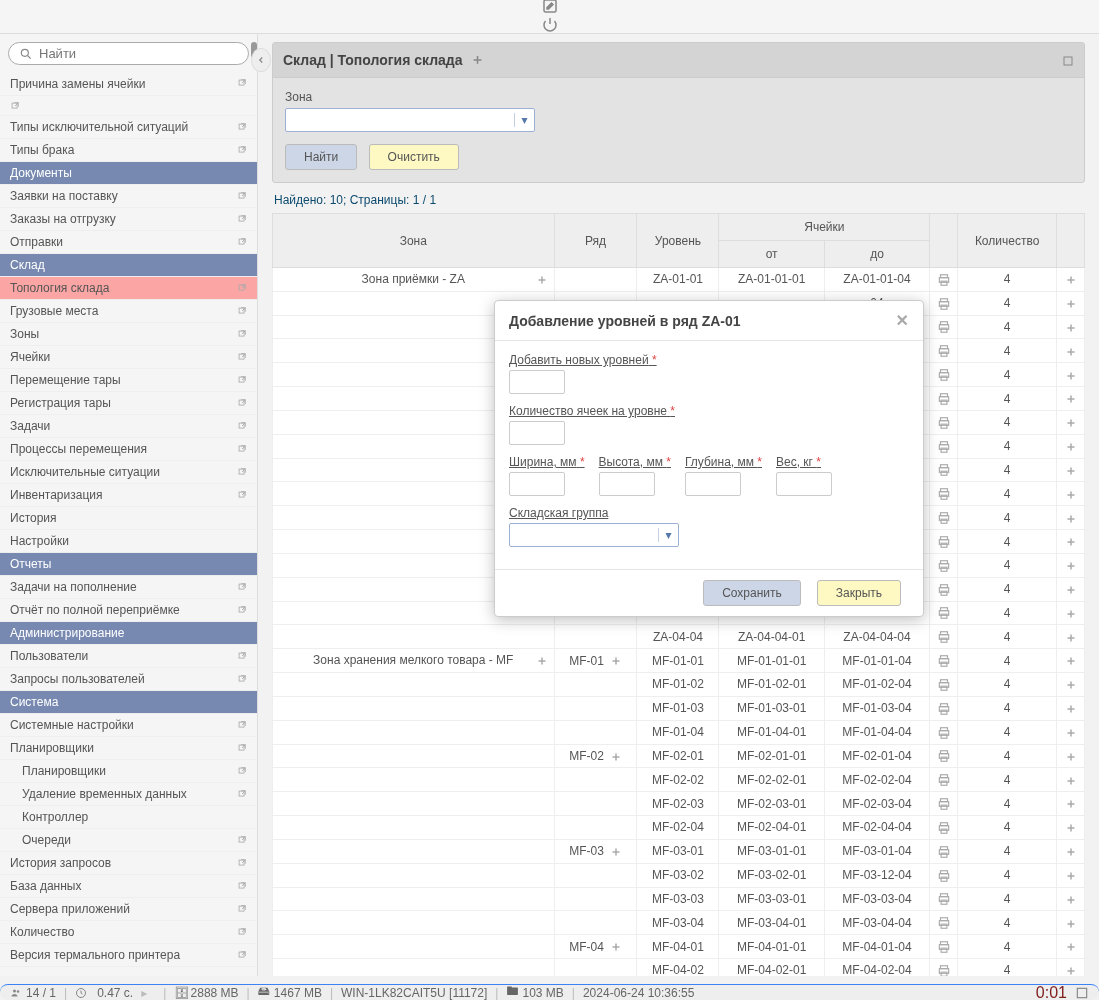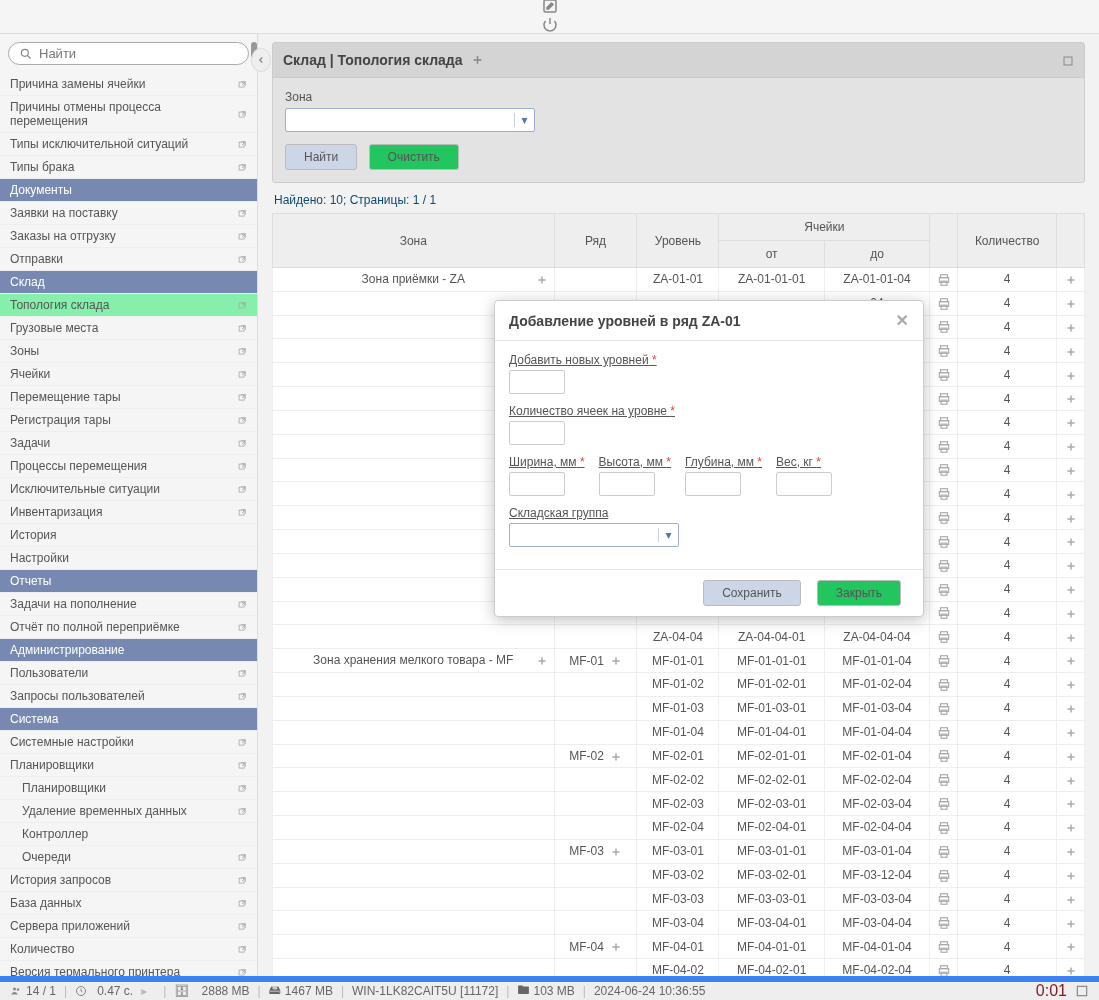--- a/index.html
+++ b/index.html
@@ -7,39 +7,39 @@
 .header{height:34px;display:flex;justify-content:flex-end;align-items:center;padding:0 10px;border-bottom:1px solid #ddd;background:#f5f5f5;flex-direction:column;}
 .header span{color:#666;margin-right:8px;}
 .header .hicon{width:22px;height:22px;margin:0 3px;display:flex;align-items:center;justify-content:center;color:#888;cursor:pointer;}
 .container{display:flex;height:calc(100vh - 58px);}
 .sidebar{width:258px;background:#f5f5f5;border-right:1px solid #ddd;display:flex;flex-direction:column;position:relative;}
 .search-wrap{padding:8px;}
 .search{display:flex;align-items:center;border:1px solid #aaa;border-radius:14px;padding:3px 10px;background:#fff;}
 .search svg{margin-right:6px;}
 .search input{border:none;outline:none;flex:1;font-size:13px;}
 .nav{flex:1;overflow-y:auto;}
-.nav-item{display:flex;align-items:center;justify-content:space-between;padding:4px 10px;cursor:pointer;color:#555;border-bottom:1px solid #eee;min-height:19px;}
+.nav-item{display:flex;align-items:flex-start;justify-content:space-between;padding:4px 10px;cursor:pointer;color:#555;border-bottom:1px solid #eee;min-height:19px;}
 .nav-item.section{background:#7789b0;color:#fff;font-weight:normal;}
-.nav-item.active{background:#86efac;}
+.nav-item.active{background:#fca5a5;}
 .nav-item.sub{padding-left:22px;}
 .ext-icon{color:#aaa;font-size:10px;}
 .collapse-btn{position:absolute;right:-14px;top:14px;width:20px;height:24px;background:#eee;border:1px solid #ddd;border-radius:50%;display:flex;align-items:center;justify-content:center;cursor:pointer;z-index:5;}
 .scroll-handle{position:absolute;right:0;top:8px;width:6px;height:16px;background:#999;border-radius:3px;}
 .main{flex:1;padding:8px 14px;overflow:auto;position:relative;}
 .panel{background:#e3e3e3;border:1px solid #ccc;border-radius:3px;margin-bottom:10px;}
 .panel-head{display:flex;align-items:center;padding:8px 10px;background:#d4d4d4;border-bottom:1px solid #ccc;}
 .panel-head span{font-weight:bold;color:#444;font-size:14px;}
 .panel-head .plus{margin-left:8px;color:#888;cursor:pointer;}
 .panel-head .max{margin-left:auto;color:#888;cursor:pointer;}
 .filter{padding:12px;}
 .filter label{display:block;margin-bottom:4px;color:#555;}
 .combo{display:flex;align-items:center;border:1px solid #9cb0d6;background:#fff;width:250px;height:24px;border-radius:2px;}
 .combo .arrow{width:20px;text-align:center;color:#5577aa;cursor:pointer;border-left:1px solid #c5d0e6;}
 .btns{padding:0 12px 12px;}
-.btn{padding:5px 18px;border:1px solid #bbb;background:#22c55e;border-radius:3px;cursor:pointer;margin-right:8px;color:#555;}
+.btn{padding:5px 18px;border:1px solid #bbb;background:#fef9c3;border-radius:3px;cursor:pointer;margin-right:8px;color:#555;}
 .btn.primary{background:#cdd6e7;}
 .results{color:#0c4a6e;margin:6px 2px;}
 .table{width:100%;border-collapse:collapse;background:#fff;}
 .table th{background:#eee;padding:6px 4px;border:1px solid #ddd;font-weight:normal;color:#555;text-align:center;}
 .table td{padding:4px;border:1px solid #eee;text-align:center;color:#555;height:22px;}
 .table .zone-cell{vertical-align:top;position:relative;}
 .table .zplus{color:#aaa;cursor:pointer;position:absolute;right:6px;top:4px;}
 .table .rplus{color:#aaa;cursor:pointer;margin-left:6px;}
 .print-icon{color:#aaa;cursor:pointer;}
 .modal-overlay{position:fixed;top:0;left:0;right:0;bottom:0;z-index:100;}
@@ -48,21 +48,21 @@
 .modal-head span{font-weight:bold;font-size:14px;color:#444;}
 .modal-head .close{margin-left:auto;color:#aaa;cursor:pointer;font-size:16px;}
 .modal-body{padding:12px 14px;}
 .field{margin-bottom:10px;}
 .field label{display:block;margin-bottom:3px;color:#555;text-decoration:underline;}
 .field .req{color:#d44;}
 .field input{border:1px solid #ccc;border-radius:2px;padding:4px;width:56px;}
 .dims{display:flex;gap:14px;margin-bottom:10px;}
 .dims .field{margin-bottom:0;}
 .modal-foot{padding:10px 14px;border-top:1px solid #e5e5e5;display:flex;justify-content:flex-end;gap:8px;}
-.footer{position:fixed;bottom:0;left:0;right:0;height:24px;background:#eee;border-top:6px solid #3b82f6;display:flex;align-items:center;padding:0 10px;color:#666;font-size:11px;}
+.footer{position:fixed;bottom:0;left:0;right:0;height:16px;background:#eee;border-top:1px solid #3b82f6;display:flex;align-items:center;padding:0 10px;color:#666;font-size:11px;border-radius:8px;}
 .footer .sep{margin:0 8px;color:#bbb;}
 .footer .time{margin-left:auto;font-size:16px;color:#7f1d1d;margin-right:8px;}
 .footer .fs{color:#888;cursor:pointer;}
 svg{display:inline-block;vertical-align:middle;}
 </style>
 </head>
 <body>
 
 <div class="header">
   <span>Добро пожаловать: supervisor</span>
@@ -110,21 +110,20 @@
     <div class="nav" id="nav">
         <div class="nav-item">
           <span>Причина замены ячейки</span>
           <span class="ext-icon"><svg width="10" height="10" viewBox="0 0 24 24" fill="none" stroke="currentColor" stroke-width="2">
               <rect x="5" y="5" width="12" height="12"></rect>
               <path d="M10 4h10v10"></path>
               <line x1="20" y1="4" x2="12" y2="12"></line>
             </svg></span>
         </div>
         <div class="nav-item">
-          <span>Причины отмены процесса перемещения</span>
           <span class="ext-icon"><svg width="10" height="10" viewBox="0 0 24 24" fill="none" stroke="currentColor" stroke-width="2">
               <rect x="5" y="5" width="12" height="12"></rect>
               <path d="M10 4h10v10"></path>
               <line x1="20" y1="4" x2="12" y2="12"></line>
             </svg></span>
         </div>
         <div class="nav-item">
           <span>Типы исключительной ситуаций</span>
           <span class="ext-icon"><svg width="10" height="10" viewBox="0 0 24 24" fill="none" stroke="currentColor" stroke-width="2">
               <rect x="5" y="5" width="12" height="12"></rect>
@@ -1010,21 +1009,21 @@
   <span style="margin-left:4px">14 / 1</span>
   <span class="sep">|</span>
   <svg width="12" height="12" viewBox="0 0 24 24" fill="none" stroke="#888" stroke-width="2">
       <circle cx="12" cy="12" r="9"></circle>
       <path d="M12 7v5l3 2"></path>
     </svg>
   <span style="margin-left:10px">0.47 с.</span>
   <span class="sep">▸</span>
     <span class="sep">|</span>
   <span>🗄</span>
-  <span style="margin-left:12px">2888 MB</span>
+  <span style="margin-left:1px">2888 MB</span>
   <span class="sep">|</span>
   <span>🖴</span>
   <span style="margin-left:4px">1467 MB</span>
   <span class="sep">|</span>
   <span>WIN-1LK82CAIT5U [11172]</span>
   <span class="sep">|</span>
   <span>🖿</span>
   <span style="margin-left:4px">103 MB</span>
   <span class="sep">|</span>
   <span>2024-06-24 10:36:55</span>

